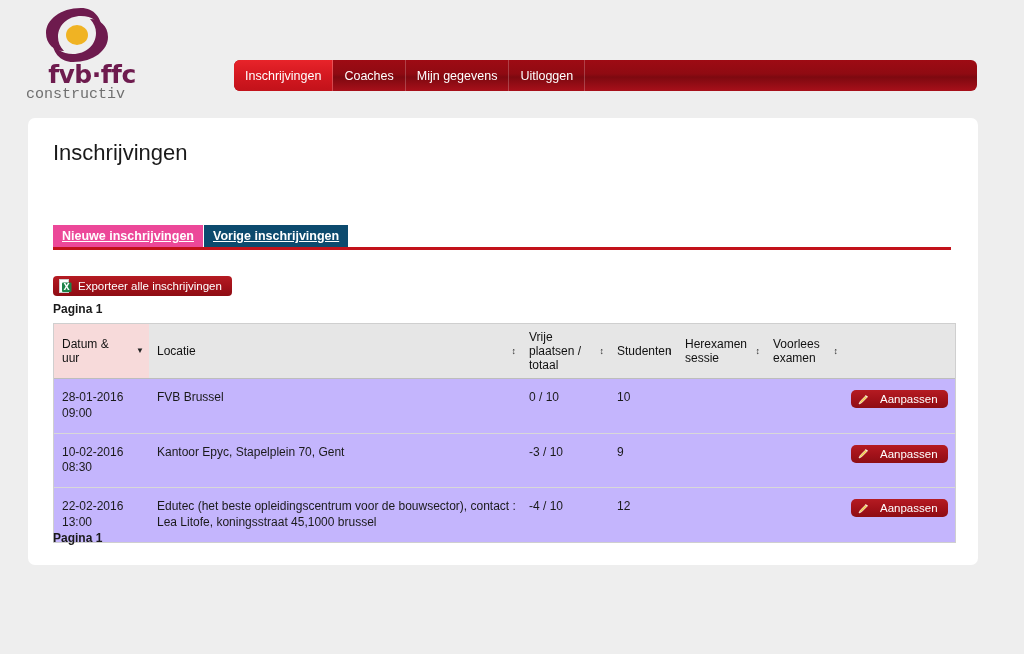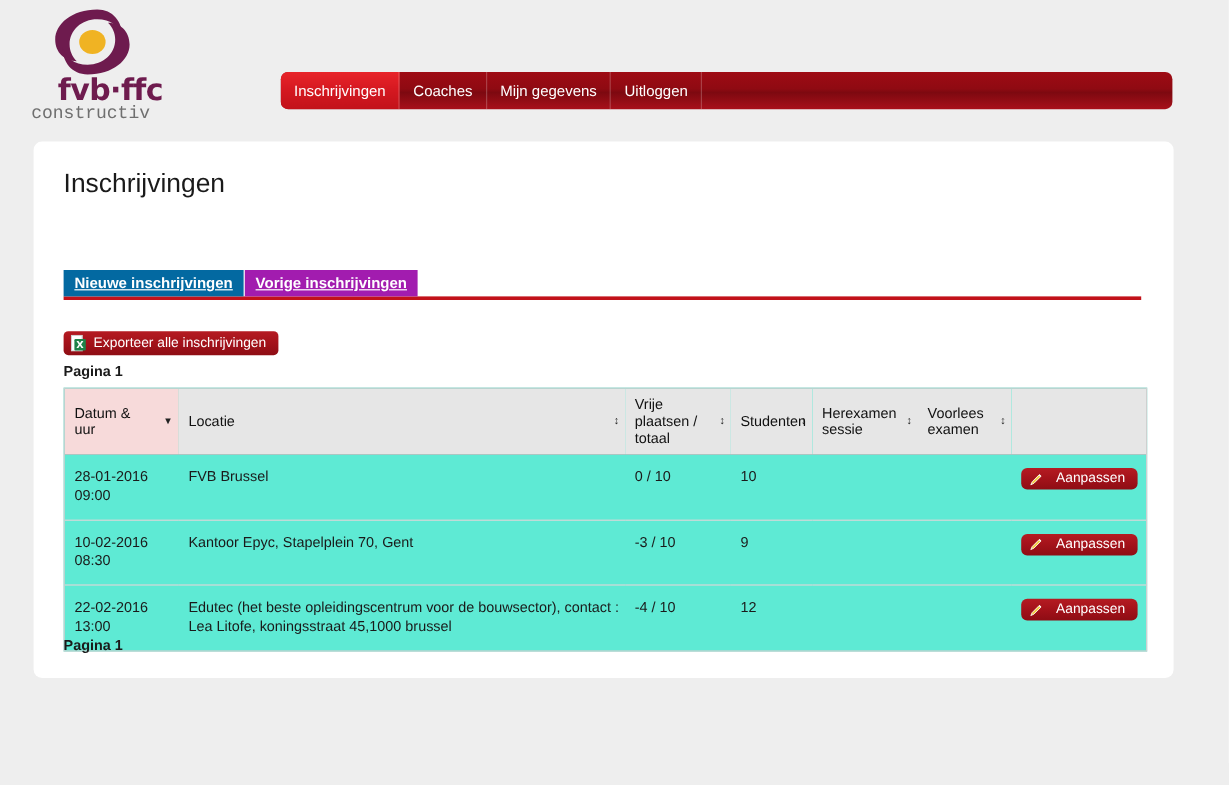--- a/index.html
+++ b/index.html
@@ -132,22 +132,22 @@
     display: flex;
     align-items: center;
     padding: 0 9px 0 9px;
     font-size: 12.5px;
     font-weight: bold;
     color: #ffffff;
     text-decoration: underline;
     cursor: pointer;
     white-space: nowrap;
   }
-  .tab.inactive { background: #0369a1; margin-right: 1px; }
-  .tab.active   { background: #a21caf; }
+  .tab.inactive { background: #ec4899; margin-right: 1px; }
+  .tab.active   { background: #0c4a6e; }
 
   
   .export-btn {
     position: absolute;
     left: 25px;
     top: 158px;
     height: 20px;
     padding: 0 10px 0 6px;
     background: linear-gradient(to bottom, #b51b22 0%, #a3121a 50%, #8e0d14 100%);
     border-radius: 4px;
@@ -181,21 +181,21 @@
     color: #1a1a1a;
   }
 
   
   .tablewrap {
     position: absolute;
     left: 25px;
     top: 205px;
     width: 903px;
     border: 1px solid #cfcfcf;
-    background: #5eead4;
+    background: #c4b5fd;
   }
   table {
     width: 100%;
     border-collapse: collapse;
     table-layout: fixed;
   }
   thead th {
     background: #e6e6e6;
     border-bottom: 1px solid #bdbdbd;
     font-size: 12px;

